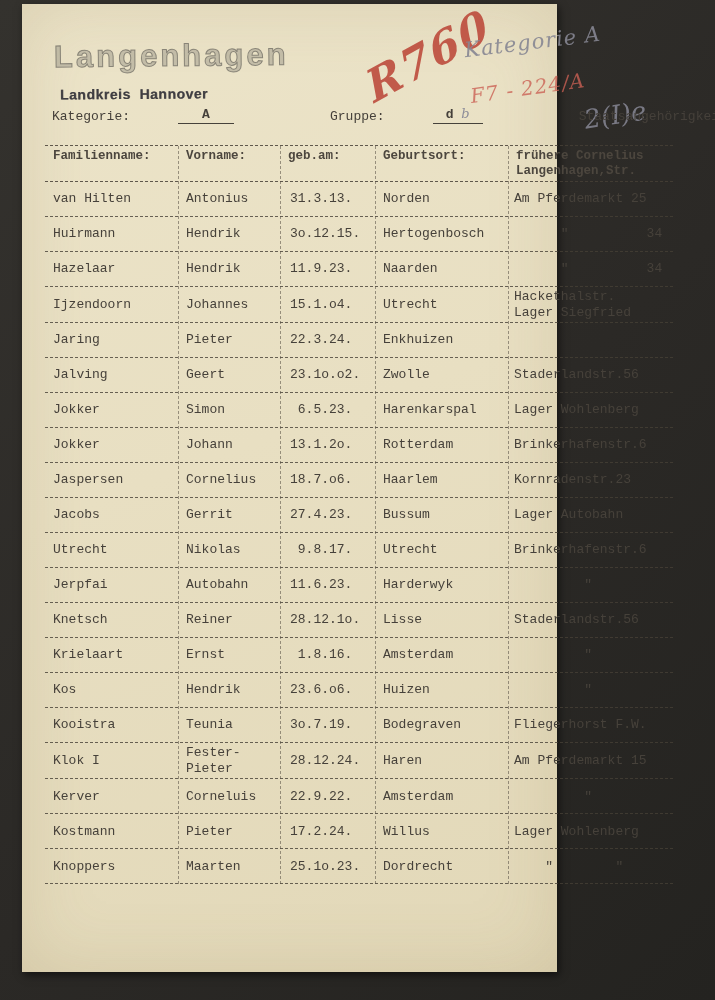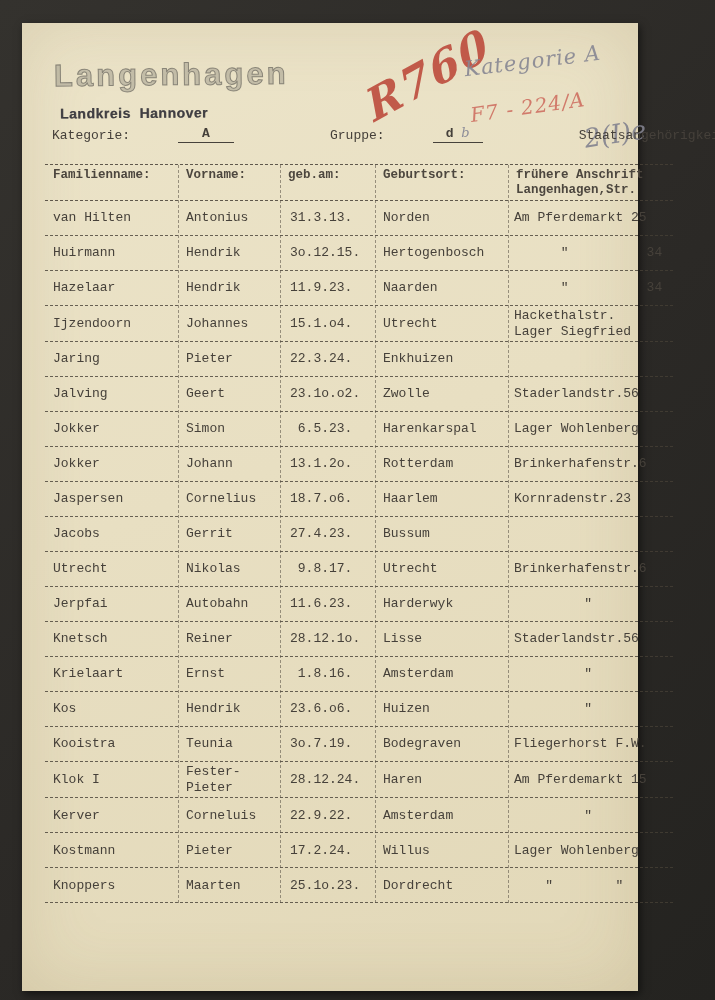--- a/index.html
+++ b/index.html
@@ -3,21 +3,21 @@
 <meta charset="utf-8">
 <style>
   html,body{margin:0;padding:0;}
   body{
     width:715px;height:1000px;overflow:hidden;position:relative;
     background:#2d2b28;
     font-family:"Liberation Mono","DejaVu Sans Mono",monospace;
   }
   .stage{position:absolute;inset:0;background:linear-gradient(135deg,#34322e 0%,#2b2926 55%,#242320 100%);}
   .paper{
-    position:absolute;left:22px;top:23px;width:616px;height:968px;
+    position:absolute;left:22px;top:4px;width:535px;height:968px;
     background:linear-gradient(160deg,#ece4c9 0%,#e8dfc2 45%,#e2d8b8 100%);
     box-shadow:inset 0 0 70px rgba(140,115,70,.18), 2px 3px 8px rgba(0,0,0,.55);
   }
   
   .stamp-title{
     position:absolute;left:32px;top:34px;
     font-family:"Liberation Sans","DejaVu Sans",sans-serif;
     font-weight:700;font-size:31px;letter-spacing:3px;
     color:rgba(95,92,88,.28);
     -webkit-text-stroke:1px rgba(75,73,70,.55);
@@ -119,21 +119,21 @@
       <div class="vline vl1"></div>
       <div class="vline vl2"></div>
       <div class="vline vl3"></div>
       <div class="vline vl4"></div>
 
       <div class="hrow">
         <div class="hcell">Familienname:</div>
         <div class="hcell">Vorname:</div>
         <div class="hcell">geb.am:</div>
         <div class="hcell">Geburtsort:</div>
-        <div class="hcell">frühere Anschrift
+        <div class="hcell">frühere Cornelius
 Langenhagen,Str.</div>
       </div>
 
       <div>
 
           <div class="drow">
             <div class="cell c-name">van Hilten</div>
             <div class="cell c-vorname">Antonius</div>
             <div class="cell c-geb">31.3.13.</div>
             <div class="cell c-ort">Norden</div>
@@ -202,20 +202,21 @@
             <div class="cell c-geb">18.7.o6.</div>
             <div class="cell c-ort">Haarlem</div>
             <div class="cell c-addr">Kornradenstr.23</div>
           </div>
 
           <div class="drow">
             <div class="cell c-name">Jacobs</div>
             <div class="cell c-vorname">Gerrit</div>
             <div class="cell c-geb">27.4.23.</div>
             <div class="cell c-ort">Bussum</div>
+            <div class="cell c-addr">Lager Autobahn</div>
           </div>
 
           <div class="drow">
             <div class="cell c-name">Utrecht</div>
             <div class="cell c-vorname">Nikolas</div>
             <div class="cell c-geb"> 9.8.17.</div>
             <div class="cell c-ort">Utrecht</div>
             <div class="cell c-addr">Brinkerhafenstr.6</div>
           </div>
 

